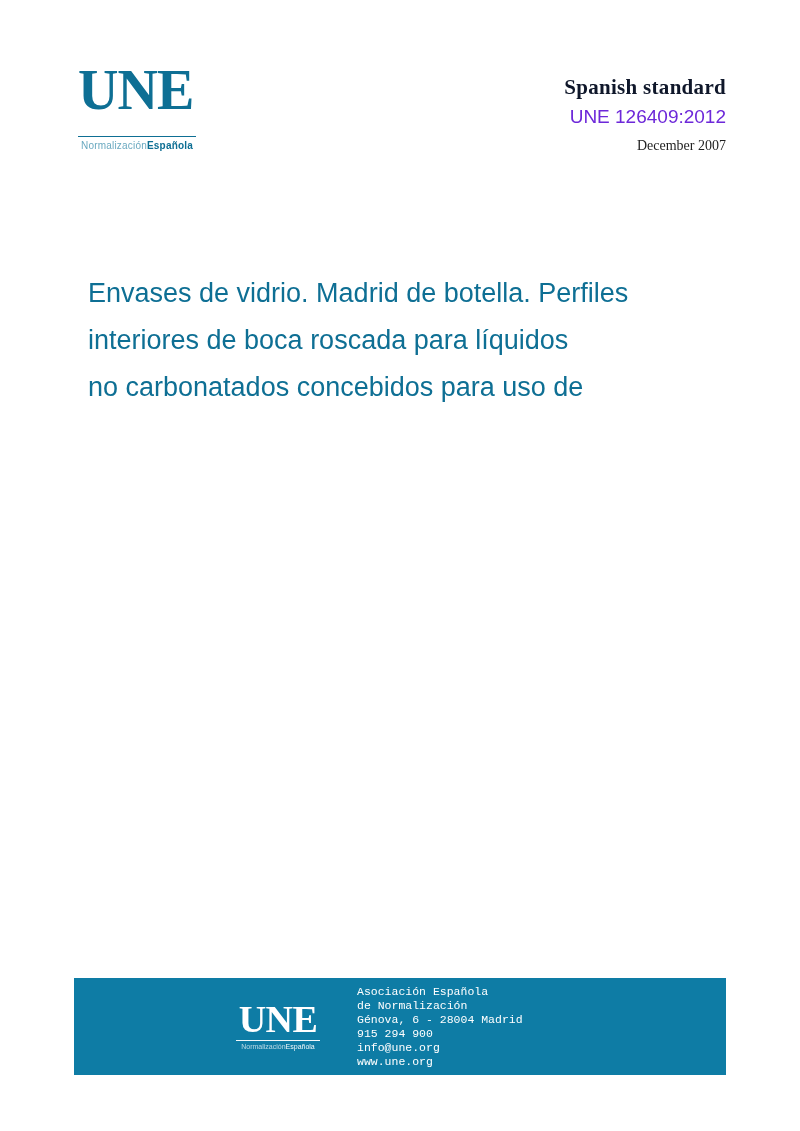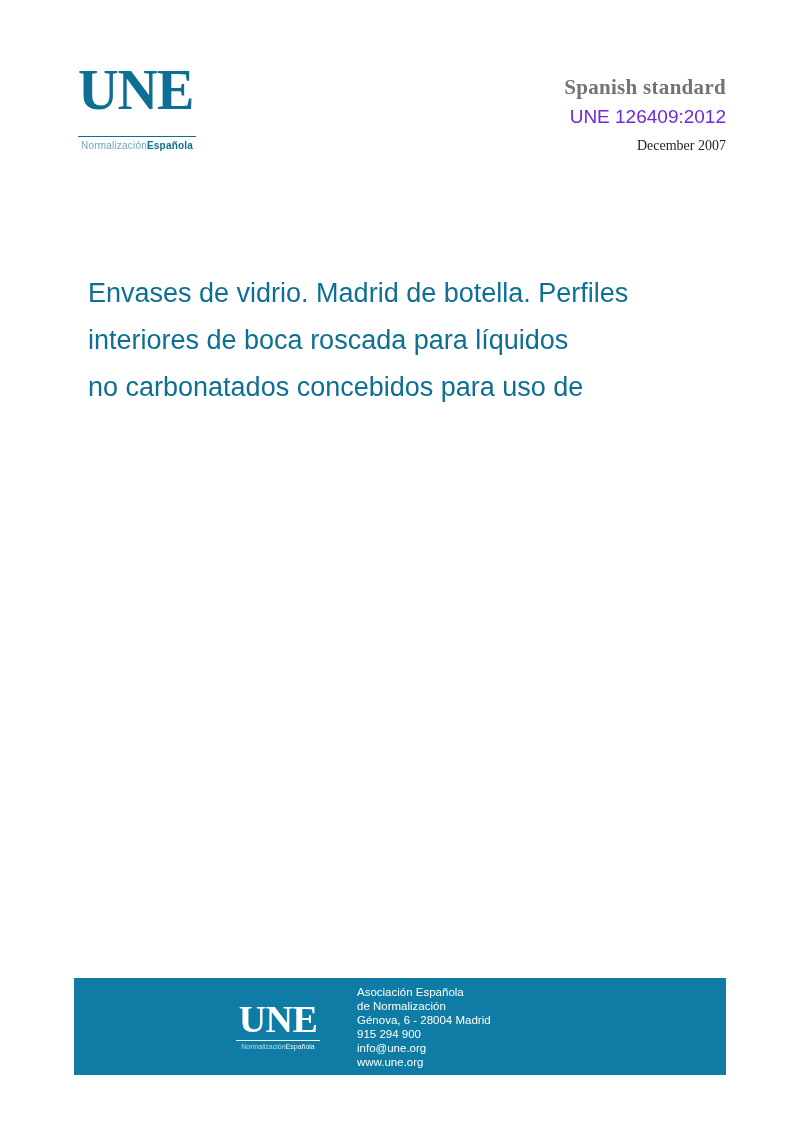--- a/index.html
+++ b/index.html
@@ -64,21 +64,21 @@
     position: absolute;
     right: 74px;
     top: 12px;
     text-align: right;
   }
 
   .std-kind {
     font-family: "Liberation Serif", serif;
     font-weight: bold;
     font-size: 21px;
-    color: #737373;
+    color: #0f172a;
     letter-spacing: 0.3px;
     line-height: 26px;
   }
 
   .std-code {
     font-family: Liberation Sans, sans-serif;
     font-size: 19px;
     color: #6d28d9;
     line-height: 34px;
     letter-spacing: 0px;
@@ -154,21 +154,21 @@
     padding-top: 2px;
     font-family: "Liberation Sans", sans-serif;
     font-size: 7px;
     color: #ffffff;
     text-align: center;
     opacity: 0.95;
   }
   .footer-logo-sub .fl-light { opacity: 0.75; }
 
   .footer-address {
-    font-family: Liberation Sans, sans-serif;
+    font-family: Liberation Mono, monospace;
     font-size: 11.5px;
     line-height: 14px;
     color: #ffffff;
     width: 230px;
   }
   .footer-address div { white-space: nowrap; }
 </style>
 </head>
 <body>
 

